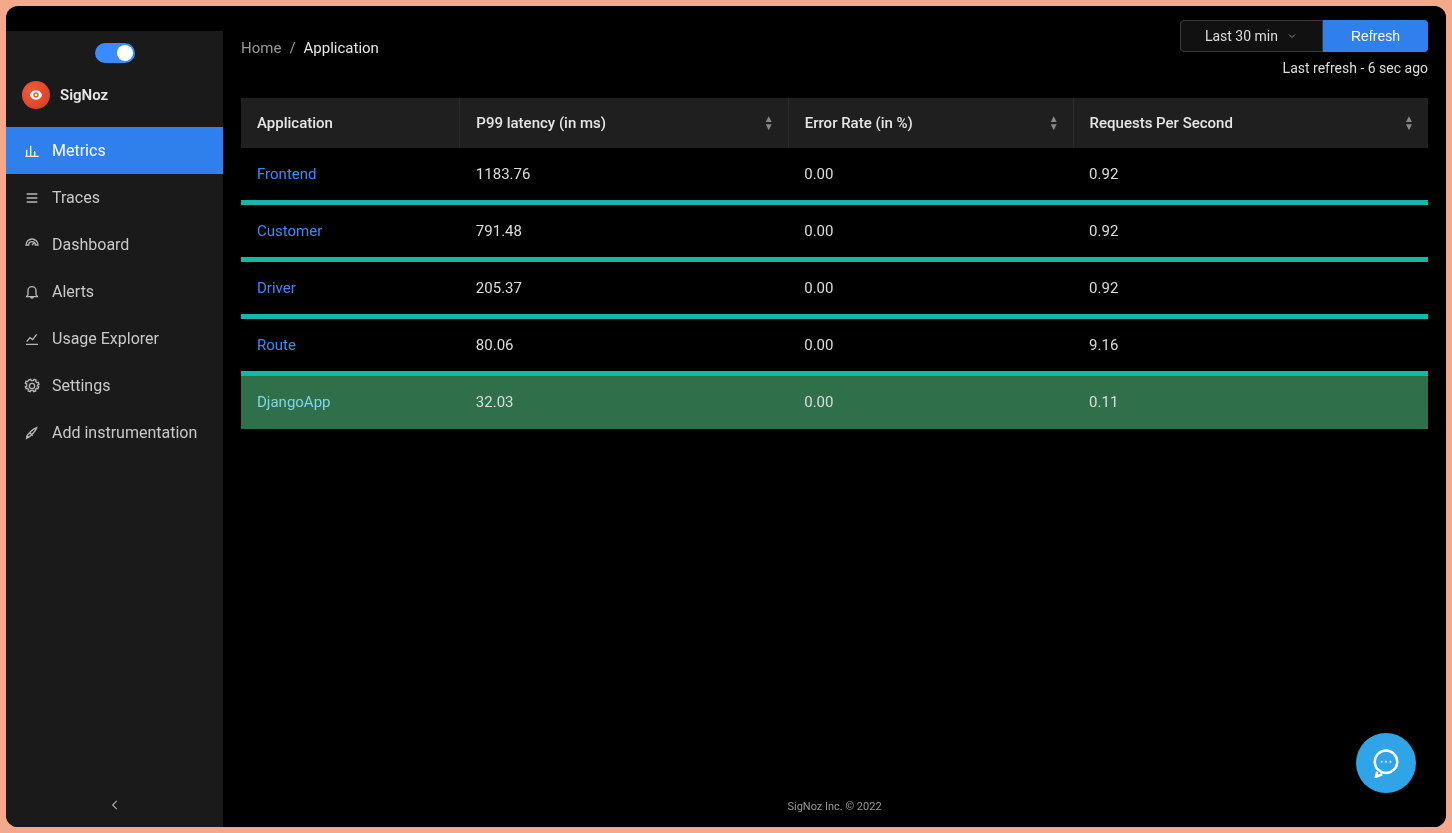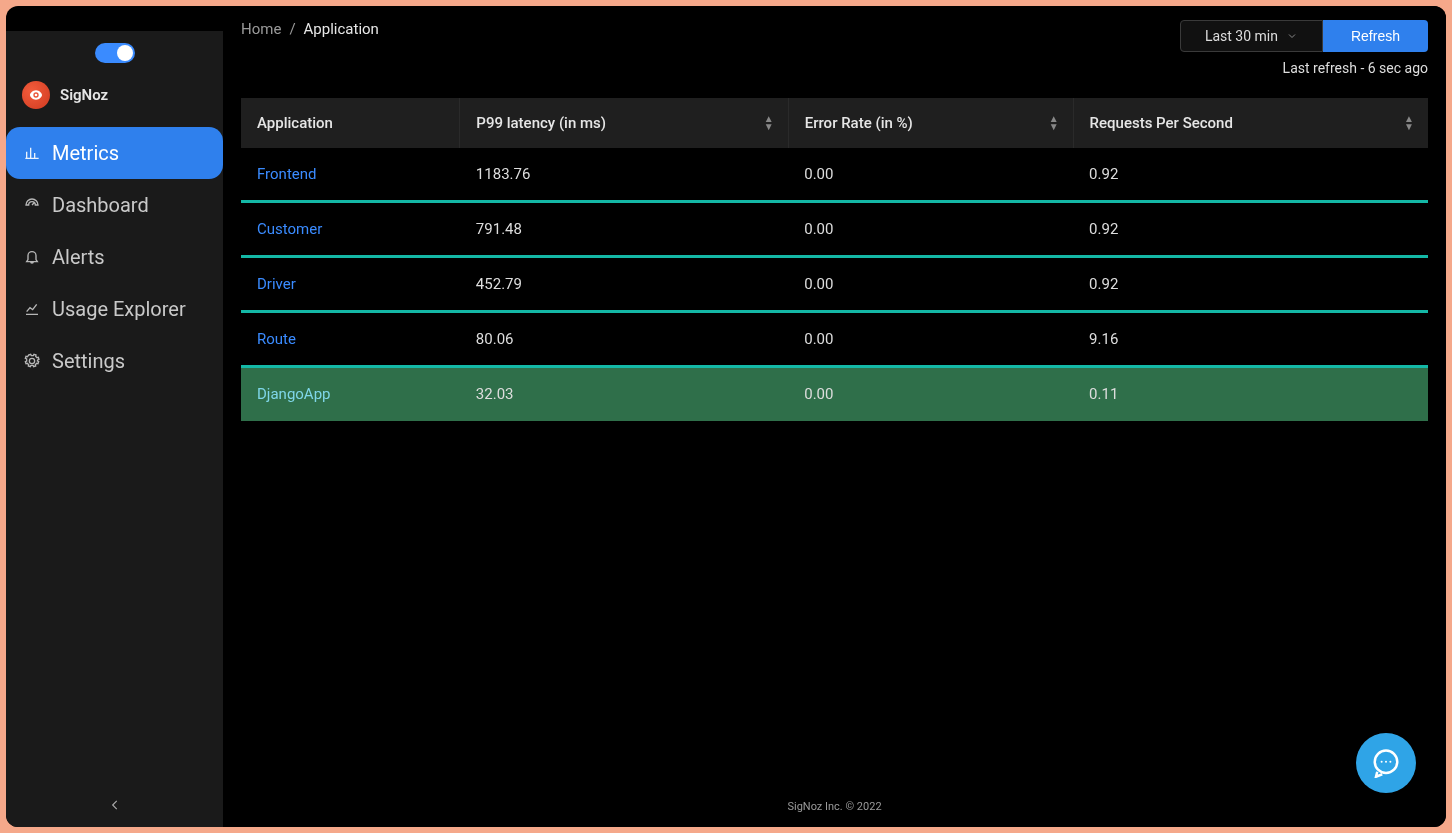--- a/index.html
+++ b/index.html
@@ -48,34 +48,34 @@
     .brand-logo {
       width:28px; height:28px; border-radius:50%;
       background: radial-gradient(circle at 35% 35%, #f25c3c, #d03a20);
       display:flex; align-items:center; justify-content:center;
     }
     .brand-name { color:#e6e6e6; font-weight:600; font-size:15px; }
     .nav { list-style:none; }
     .nav-item {
       display:flex; align-items:center; gap:12px;
       padding: 14px 18px;
-      color:#c9c9c9; font-size:20px; cursor:pointer;border-radius:14px;
+      color:#c9c9c9; font-size:16px; cursor:pointer;
     }
     .nav-item.active { background:#2f80ed; color:#fff; }
     .nav-item svg { width:16px; height:16px; flex:0 0 16px; opacity:.9; }
     .sidebar-collapse {
       margin-top:auto; padding:12px; text-align:center; color:#aaa; cursor:pointer;
       font-size:14px;
     }
     
     .main {
       flex:1; background:#000; display:flex; flex-direction:column; position:relative;
     }
     .topbar {
-      display:flex; align-items:flex-start; justify-content:space-between;
+      display:flex; align-items:center; justify-content:space-between;
       padding: 14px 18px 8px;
     }
     .breadcrumb { color:#9a9a9a; font-size:15px; display:flex; gap:8px; align-items:center; }
     .breadcrumb .current { color:#e6e6e6; }
     .top-actions { text-align:right; }
     .action-row { display:flex; gap:0; justify-content:flex-end; }
     .time-select {
       border:1px solid #3a3a3a; color:#ddd; background:#111;
       padding:7px 24px; font-size:14px; border-radius:4px 0 0 4px;
       display:flex; align-items:center; gap:8px; cursor:pointer;
@@ -88,21 +88,21 @@
     .content { padding: 14px 18px 0; flex:1; }
     .data-table { width:100%; border-collapse:collapse; }
     .data-table thead th {
       background:#1f1f1f; color:#e6e6e6; font-weight:500; text-align:left;
       padding:16px 16px; font-size:15px; position:relative;
     }
     .data-table thead th + th { border-left:1px solid #2a2a2a; }
     .sort { position:absolute; right:14px; top:50%; transform:translateY(-50%); display:flex; flex-direction:column; gap:0; color:#888; font-size:10px; line-height:8px; cursor:pointer;}
     .data-table tbody td {
       padding:17px 16px; font-size:15px; color:#ddd;
-      border-bottom:3px solid #14b8a6;
+      border-bottom:5px solid #14b8a6;
     }
     .data-table tbody tr.hl td { background:#2f6f4a; border-bottom:1px solid #2f6f4a; }
     .app-link { color:#3a8bff; cursor:pointer; }
     .hl .app-link { color:#7fd6e8; }
     .footer { text-align:center; color:#9a9a9a; font-size:11px; padding:10px 0 14px; }
     
     .chat-fab {
       position:absolute; right:30px; bottom:34px;
       width:60px; height:60px; border-radius:50%;
       background:#2fa4e7; display:flex; align-items:center; justify-content:center;
@@ -132,20 +132,26 @@
     </div>
     <ul class="nav" id="nav">
         <li class="nav-item active">
           <svg viewBox="0 0 24 24">
             <path fill="none" stroke="currentColor" stroke-width="2" d="M4 20V10m6 10V4m6 16v-8M2 20h20"></path>
           </svg>
           <span>Metrics</span>
         </li>
         <li class="nav-item">
           <svg viewBox="0 0 24 24">
+            <path fill="none" stroke="currentColor" stroke-width="2" d="M4 6h16M4 12h16M4 18h16"></path>
+          </svg>
+          <span>Traces</span>
+        </li>
+        <li class="nav-item">
+          <svg viewBox="0 0 24 24">
             <path fill="none" stroke="currentColor" stroke-width="2" d="M12 3a9 9 0 00-9 9h4a5 5 0 1110 0h4a9 9 0 00-9-9zm0 9l4-4"></path>
           </svg>
           <span>Dashboard</span>
         </li>
         <li class="nav-item">
           <svg viewBox="0 0 24 24">
             <path fill="none" stroke="currentColor" stroke-width="2" d="M6 16V10a6 6 0 1112 0v6l2 3H4l2-3zm4 3a2 2 0 004 0"></path>
           </svg>
           <span>Alerts</span>
         </li>
@@ -153,20 +159,26 @@
           <svg viewBox="0 0 24 24">
             <path fill="none" stroke="currentColor" stroke-width="2" d="M3 20h18M4 16l5-6 4 3 6-8"></path>
           </svg>
           <span>Usage Explorer</span>
         </li>
         <li class="nav-item">
           <svg viewBox="0 0 24 24">
             <path fill="none" stroke="currentColor" stroke-width="2" d="M12 8a4 4 0 100 8 4 4 0 000-8zm8 4l2 1-1 3-2-.5-2 2 .5 2-3 1-1-2h-3l-1 2-3-1 .5-2-2-2-2 .5-1-3 2-1v-3l-2-1 1-3 2 .5 2-2L7 3l3-1 1 2h3l1-2 3 1-.5 2 2 2 2-.5 1 3-2 1z"></path>
           </svg>
           <span>Settings</span>
+        </li>
+        <li class="nav-item">
+          <svg viewBox="0 0 24 24">
+            <path fill="none" stroke="currentColor" stroke-width="2" d="M5 19l3-1 6-6c3-3 5-8 5-8s-5 2-8 5l-6 6-1 3 1 1zm3-8l5 5M7 17c-2 0-3 3-3 3s3-1 3-3z"></path>
+          </svg>
+          <span>Add instrumentation</span>
         </li>
       </ul>
     <div class="sidebar-collapse">
       <svg viewBox="0 0 24 24" width="14" height="14">
           <path fill="none" stroke="#aaa" stroke-width="2" d="M15 5l-7 7 7 7"></path>
         </svg>
     </div>
   </aside>
 
   <main class="main">
@@ -208,21 +220,21 @@
               <td>0.92</td>
             </tr>
             <tr>
               <td><span class="app-link">Customer</span></td>
               <td>791.48</td>
               <td>0.00</td>
               <td>0.92</td>
             </tr>
             <tr>
               <td><span class="app-link">Driver</span></td>
-              <td>452.79</td>
+              <td>205.37</td>
               <td>0.00</td>
               <td>0.92</td>
             </tr>
             <tr>
               <td><span class="app-link">Route</span></td>
               <td>80.06</td>
               <td>0.00</td>
               <td>9.16</td>
             </tr>
             <tr class="hl">

